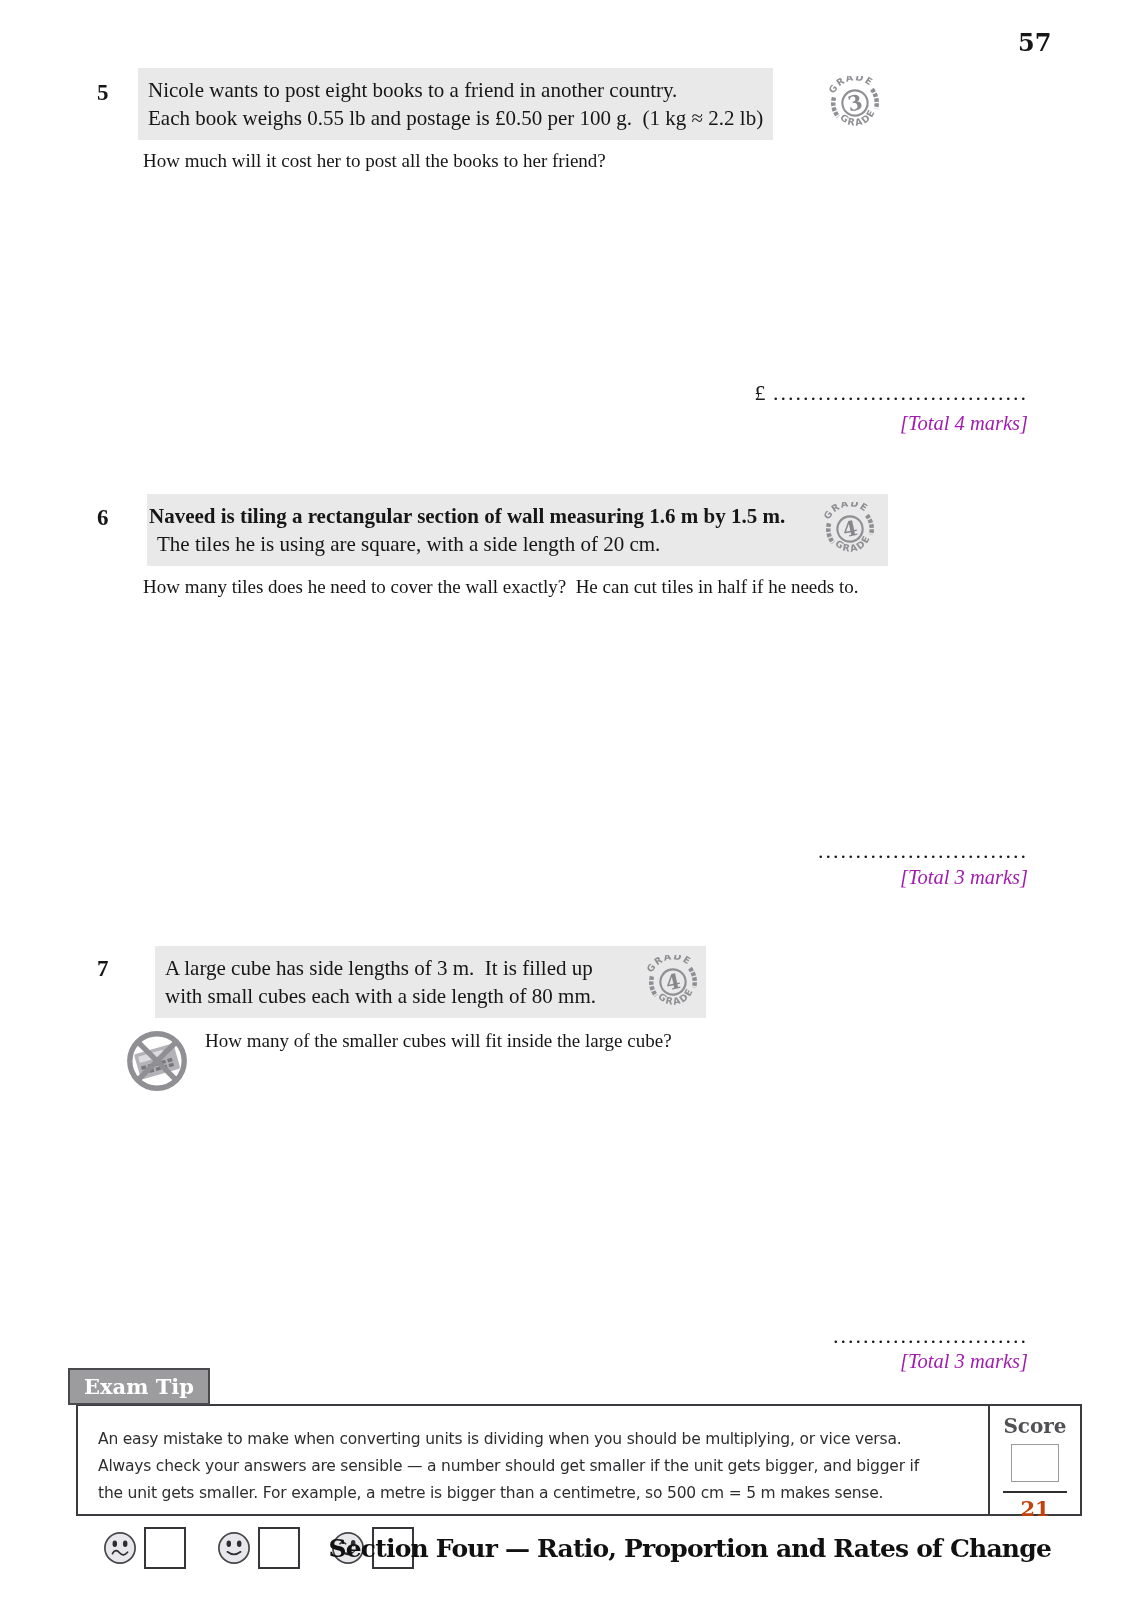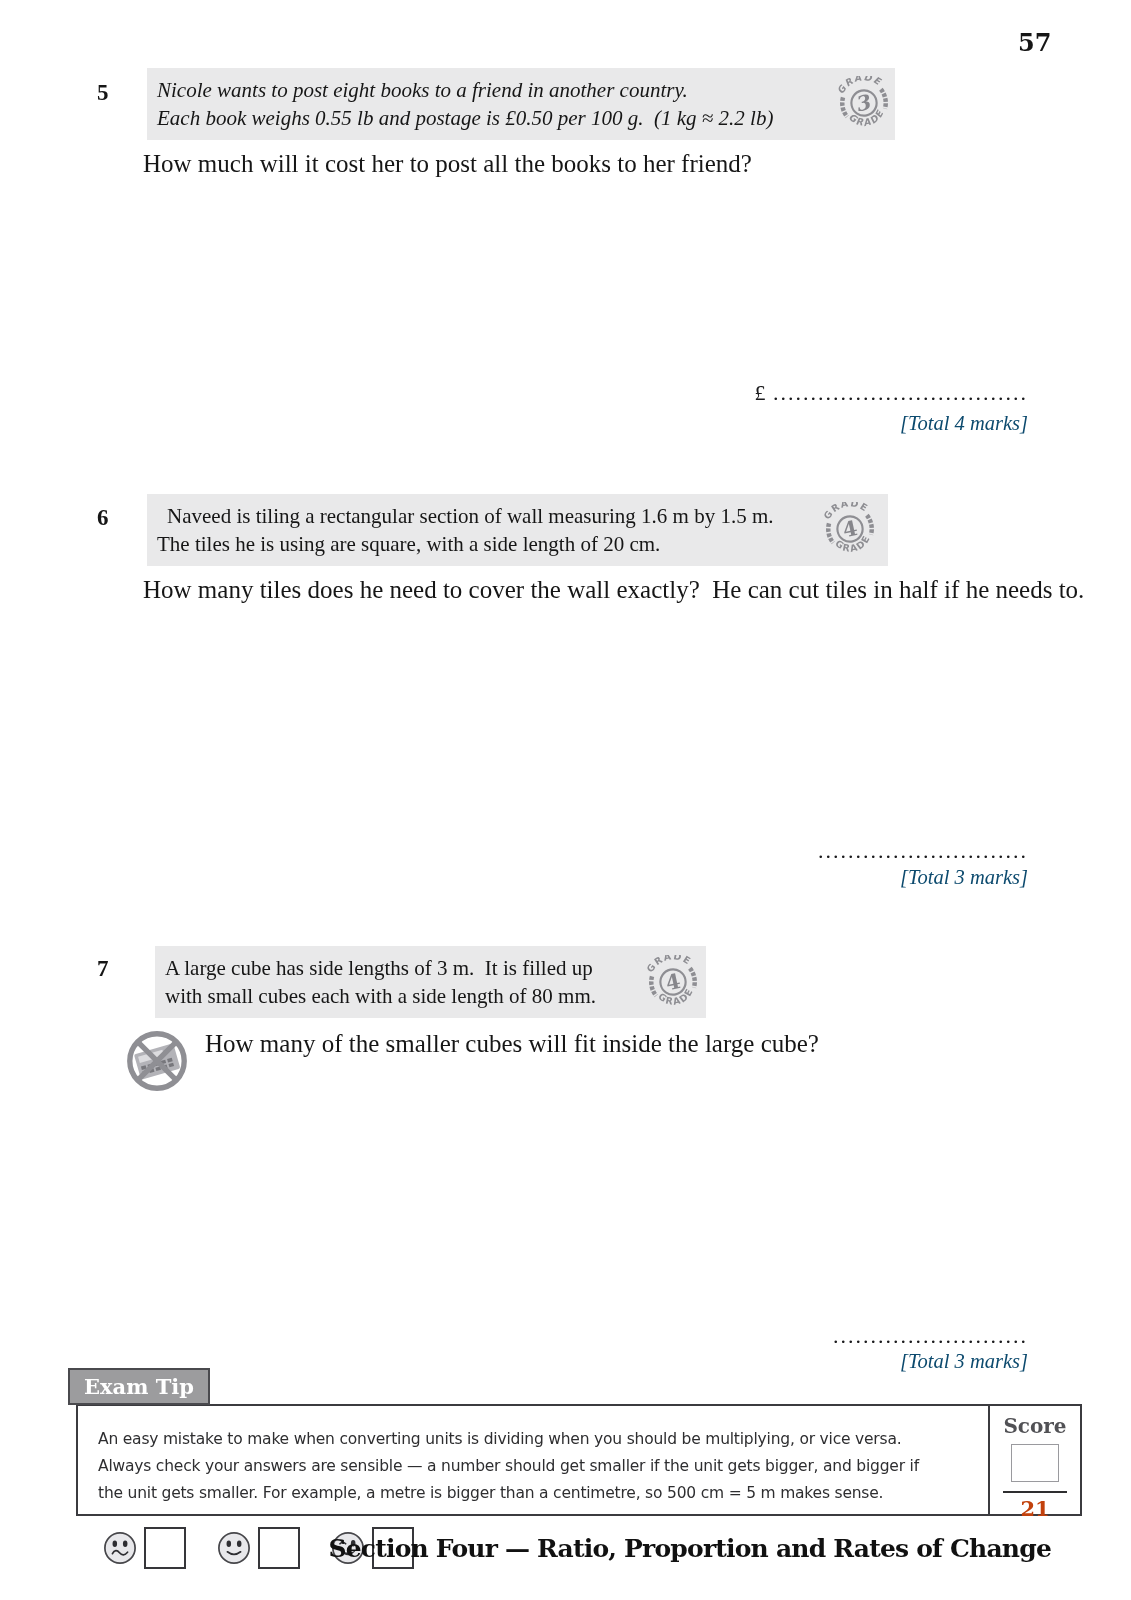--- a/index.html
+++ b/index.html
@@ -2,24 +2,24 @@
 <html><head>
 <meta charset="utf-8">
 <style>
   html,body{margin:0;padding:0;background:#ffffff;}
   #page{position:relative;width:1131px;height:1600px;background:#ffffff;overflow:hidden;
         font-family:"Liberation Serif",serif;color:#161616;}
   .abs{position:absolute;}
   .qnum{font-weight:700;font-size:23px;}
   .qbox{background:#e9e9ea;}
   .qline{font-size:21px;line-height:27.5px;white-space:pre;}
-  .prompt{font-size:25px;white-space:pre;}
+  .prompt{font-size:19px;white-space:pre;}
   .answerline{font-size:22px;letter-spacing:1px;color:#1c1c1e;}
   .dots{letter-spacing:2px;}
-  .total{font-style:italic;font-size:20.5px;color:#0c4a6e;text-align:right;}
+  .total{font-style:italic;font-size:20.5px;color:#a21caf;text-align:right;}
   .badge{position:absolute;width:54px;height:54px;opacity:.92;}
   .ring{fill:none;stroke:#87878c;stroke-width:5;stroke-dasharray:4 1.6;}
   .ring2{fill:none;stroke:#87878c;stroke-width:2.4;}
   .btxt{font-family:"DejaVu Sans",sans-serif;font-weight:700;font-size:10.5px;fill:#87878c;letter-spacing:1.6px;}
   .bnum{font-family:"DejaVu Serif",serif;font-weight:700;font-size:23px;fill:#7e7e84;text-anchor:middle;}
   .pagenum{font-family:"DejaVu Serif",serif;font-weight:700;font-size:24px;}
   .tiplabel{background:#9c9c9e;border:2px solid #4a4a4e;color:#ffffff;
             font-family:"DejaVu Serif",serif;font-weight:700;font-size:21px;
             padding:4px 14px;z-index:3;}
   .tipbox{border:2px solid #3b3b3f;background:#ffffff;z-index:1;}
@@ -38,21 +38,21 @@
   .face{width:34px;height:34px;}
 </style>
 </head>
 <body>
 
 <div id="page">
 
   <div class="abs pagenum" style="left:1018px;top:28px;">57</div>
 
   <div class="abs qnum" style="left:97px;top:80px;">5</div>
-  <div class="abs qbox" style="left:147px;top:68px;width:748px;height:72px;font-style:italic;">
+  <div class="abs qbox" style="left:138px;top:68px;width:635px;height:72px;">
     <div class="qline" style="padding:9px 0 0 10px;">Nicole wants to post eight books to a friend in another country.</div>
     <div class="qline" style="padding:0 0 0 10px;">Each book weighs 0.55 lb and postage is £0.50 per 100 g.  (1 kg ≈ 2.2 lb)</div>
     <svg class="badge" style="left:690px;top:8px;" viewBox="0 0 60 60">
       <g transform="rotate(-12 30 30)">
         <path class="ring" d="M 8.5,19 A 24 24 0 0 0 8.5,41"></path>
         <path class="ring" d="M 51.5,19 A 24 24 0 0 1 51.5,41"></path>
         <circle class="ring2" cx="30" cy="30" r="14"></circle>
         <defs>
           <path id="b5t" d="M 4,31 A 26 26 0 0 1 56,31"></path>
           <path id="b5b" d="M 7,32 A 23 23 0 0 0 53,32"></path>
@@ -62,21 +62,21 @@
         <text class="bnum" x="30" y="38">3</text>
       </g>
     </svg>
   </div>
   <div class="abs prompt" style="left:143px;top:150px;">How much will it cost her to post all the books to her friend?</div>
   <div class="abs answerline" style="right:103px;top:380px;"><span>£</span> <span class="dots">..................................</span></div>
   <div class="abs total" style="right:103px;top:412px;">[Total 4 marks]</div>
 
   <div class="abs qnum" style="left:97px;top:505px;">6</div>
   <div class="abs qbox" style="left:147px;top:494px;width:741px;height:72px;">
-    <div class="qline" style="padding:9px 0 0 20px;">Naveed is tiling a rectangular section of wall measuring 1.6 m by 1.5 m.</div>
+    <div class="qline" style="padding:9px 0 0 2px;font-weight:bold;">Naveed is tiling a rectangular section of wall measuring 1.6 m by 1.5 m.</div>
     <div class="qline" style="padding:0 0 0 10px;">The tiles he is using are square, with a side length of 20 cm.</div>
     <svg class="badge" style="left:676px;top:8px;" viewBox="0 0 60 60">
       <g transform="rotate(-12 30 30)">
         <path class="ring" d="M 8.5,19 A 24 24 0 0 0 8.5,41"></path>
         <path class="ring" d="M 51.5,19 A 24 24 0 0 1 51.5,41"></path>
         <circle class="ring2" cx="30" cy="30" r="14"></circle>
         <defs>
           <path id="b6t" d="M 4,31 A 26 26 0 0 1 56,31"></path>
           <path id="b6b" d="M 7,32 A 23 23 0 0 0 53,32"></path>
         </defs>

